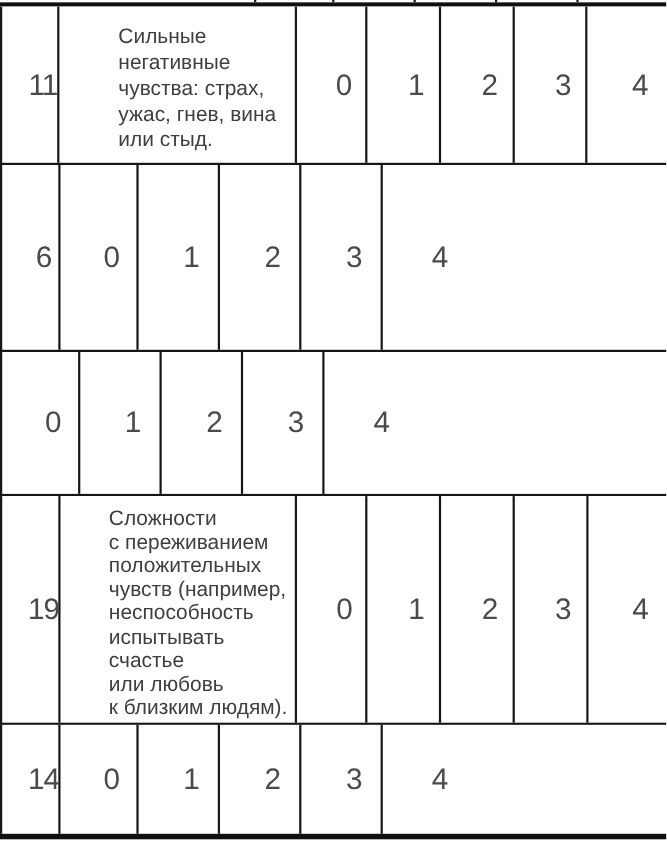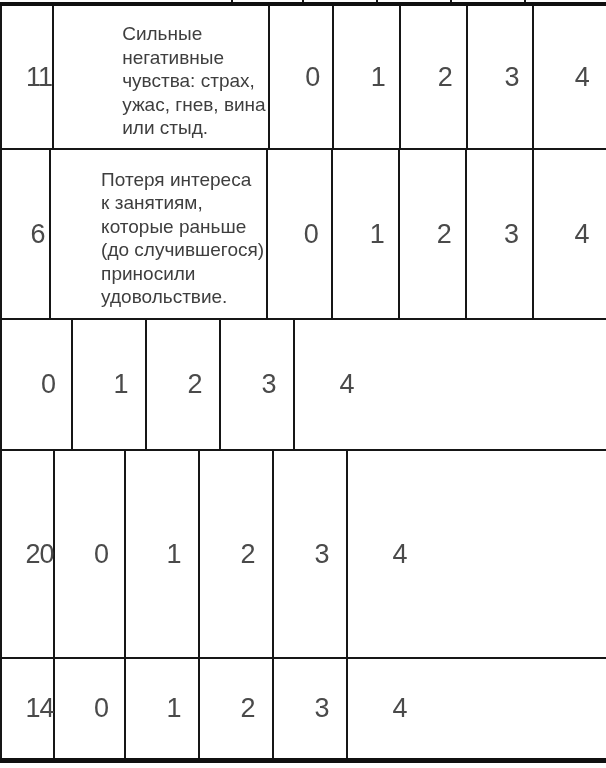--- a/index.html
+++ b/index.html
@@ -47,21 +47,21 @@
     padding-left: 24px;
   }
   .cell.num {
     width: 53px;
     font-size: 27px;
     color: #4a4a4a;
     letter-spacing: -1px;
   }
   .cell.desc {
     width: 210px;
-    justify-content: flex-end;
+    justify-content: center;
     padding: 8px 2px 0 3px;
     font-size: 19px;
     line-height: 23.5px;
     color: #3e3e3e;
     margin-left: 36px;
   }
   .cell.desc .desc-text { white-space: pre-line; }
   .row.h14 .cell.desc, .row.h15 .cell.desc { line-height: 21.5px; }
   .cell.rate {
     font-size: 27px;
@@ -101,45 +101,48 @@
       </div>
       <div class="cell rate w0">0</div>
       <div class="cell rate w1">1</div>
       <div class="cell rate w2">2</div>
       <div class="cell rate w3">3</div>
       <div class="cell rate w4">4</div>
     </div>
 
     <div class="row h12">
       <div class="cell num">6</div>
-      <div class="cell desc">
-        <span class="desc-text">Потеря интереса
-к занятиям,
-которые раньше
-(до случившегося)
-приносили
-удовольствие.</span>
-      </div>
       <div class="cell rate w0">0</div>
       <div class="cell rate w1">1</div>
       <div class="cell rate w2">2</div>
       <div class="cell rate w3">3</div>
       <div class="cell rate w4">4</div>
     </div>
 
     <div class="row h13">
       <div class="cell rate w0">0</div>
       <div class="cell rate w1">1</div>
       <div class="cell rate w2">2</div>
       <div class="cell rate w3">3</div>
       <div class="cell rate w4">4</div>
     </div>
 
     <div class="row h14">
-      <div class="cell num">20</div>
+      <div class="cell num">19</div>
+      <div class="cell desc">
+        <span class="desc-text">Сложности
+с переживанием
+положительных
+чувств (например,
+неспособность
+испытывать
+счастье
+или любовь
+к близким людям).</span>
+      </div>
       <div class="cell rate w0">0</div>
       <div class="cell rate w1">1</div>
       <div class="cell rate w2">2</div>
       <div class="cell rate w3">3</div>
       <div class="cell rate w4">4</div>
     </div>
 
     <div class="row h15 last">
       <div class="cell num">14</div>
       <div class="cell rate w0">0</div>

